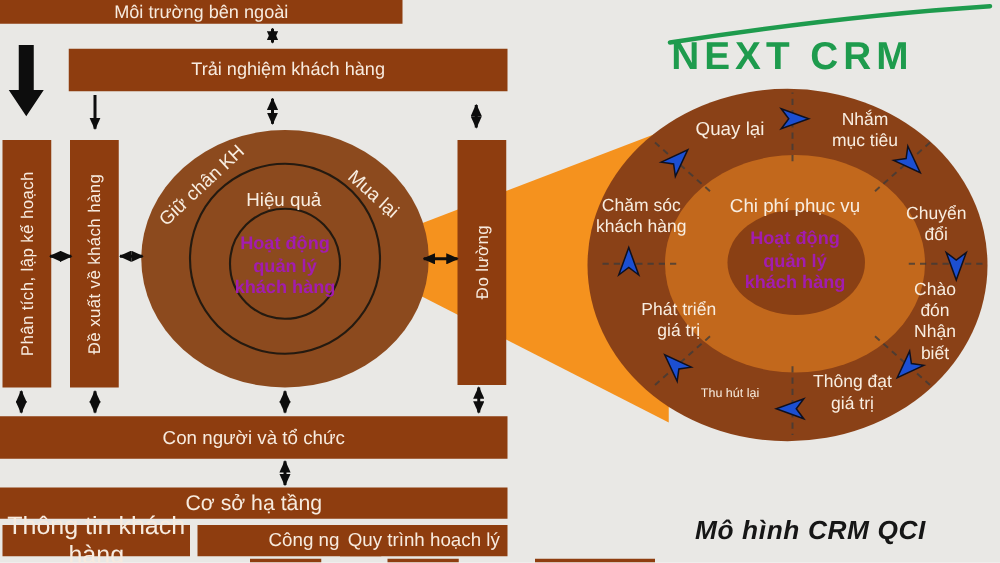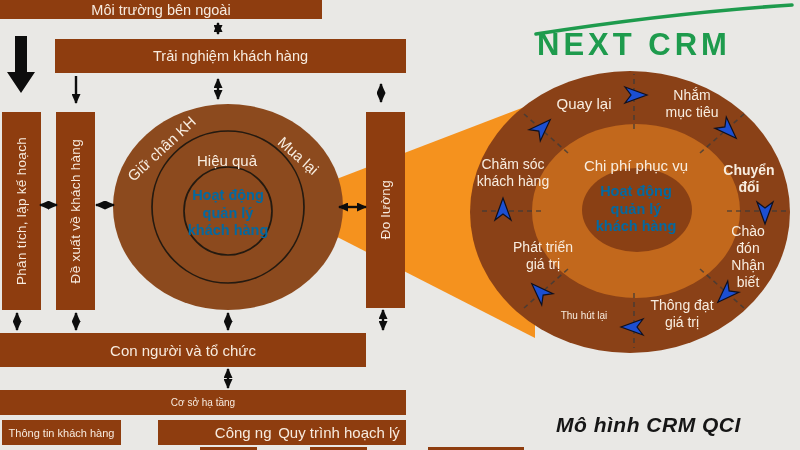--- a/index.html
+++ b/index.html
@@ -19,21 +19,21 @@
     writing-mode:vertical-rl;transform:rotate(180deg);
     font-size:13.5px;letter-spacing:.3px;white-space:nowrap;
   }
   .hbar{font-size:14.5px;}
   .layer-over{z-index:3;}
   .lbl{
     position:absolute;z-index:4;color:#f8ede0;text-align:center;
     white-space:pre-line;line-height:1.22;transform:translate(-50%,-50%);
     font-size:14px;
   }
-  .lbl.bold{font-weight:bold;color:#0369a1;}
+  .lbl.bold{font-weight:bold;color:#a21caf;}
   .lbl.rotneg{transform:translate(-50%,-50%) rotate(-43deg);}
   .lbl.rotpos{transform:translate(-50%,-50%) rotate(42deg);}
   #logo-text{
     position:absolute;z-index:4;left:537px;top:27px;width:260px;
     font-size:31px;font-weight:bold;letter-spacing:4px;color:#1e9b4d;
     white-space:nowrap;
   }
   #caption{
     position:absolute;z-index:4;left:556px;top:413px;
     font-size:21px;font-weight:bold;font-style:italic;color:#161616;
@@ -63,27 +63,27 @@
   </div>
   <div class="bar vbar" style="left:2px;top:112px;width:39px;height:198px;">
     <span>Phân tích, lập kế hoạch</span>
   </div>
   <div class="bar vbar" style="left:56px;top:112px;width:39px;height:198px;">
     <span>Đề xuất về khách hàng</span>
   </div>
   <div class="bar vbar" style="left:366px;top:112px;width:39px;height:196px;">
     <span>Đo lường</span>
   </div>
-  <div class="bar hbar" style="left:0;top:333px;width:366px;height:34px;font-size:15px;">
+  <div class="bar hbar" style="left:0;top:333px;width:406px;height:34px;font-size:15px;">
     <span>Con người và tổ chức</span>
   </div>
-  <div class="bar hbar" style="left:0;top:390px;width:406px;height:25px;font-size:10px;">
+  <div class="bar hbar" style="left:0;top:390px;width:406px;height:25px;font-size:17px;">
     <span>Cơ sở hạ tầng</span>
   </div>
-  <div class="bar hbar" style="left:2px;top:420px;width:119px;height:25px;font-size:11px;">
+  <div class="bar hbar" style="left:2px;top:420px;width:150px;height:25px;font-size:20px;">
     <span>Thông tin khách hàng</span>
   </div>
   <div class="bar hbar" style="left:158px;top:420px;width:107px;height:25px;font-size:15px;padding-left:40px;">
     <span>Công nghệ</span>
   </div>
   <div class="bar hbar" style="left:272px;top:420px;width:134px;height:25px;font-size:15px;">
     <span>Quy trình hoạch lý</span>
   </div>
   <div class="bar" style="left:200px;top:447px;width:57px;height:3px;"></div>
   <div class="bar" style="left:310px;top:447px;width:57px;height:3px;"></div>
@@ -156,21 +156,21 @@
   <div class="lbl bold" style="left:228px;top:214px;font-size:14.5px;">Hoạt động
 quản lý
 khách hàng</div>
 
   <div class="lbl" style="left:584px;top:104px;font-size:15px;">Quay lại</div>
   <div class="lbl" style="left:692px;top:104px;">Nhắm
 mục tiêu</div>
   <div class="lbl" style="left:636px;top:150px;font-size:15px;margin-top:16px;">Chi phí phục vụ</div>
   <div class="lbl" style="left:513px;top:173px;">Chăm sóc
 khách hàng</div>
-  <div class="lbl" style="left:749px;top:179px;font-weight:bold;">Chuyển
+  <div class="lbl" style="left:749px;top:179px;">Chuyển
 đổi</div>
   <div class="lbl bold" style="left:636px;top:210px;font-size:14.5px;">Hoạt động
 quản lý
 khách hàng</div>
   <div class="lbl" style="left:543px;top:256px;">Phát triển
 giá trị</div>
   <div class="lbl" style="left:748px;top:257px;">Chào đón
 Nhận biết</div>
   <div class="lbl" style="left:584px;top:316px;font-size:10px;">Thu hút lại</div>
   <div class="lbl" style="left:682px;top:314px;">Thông đạt

